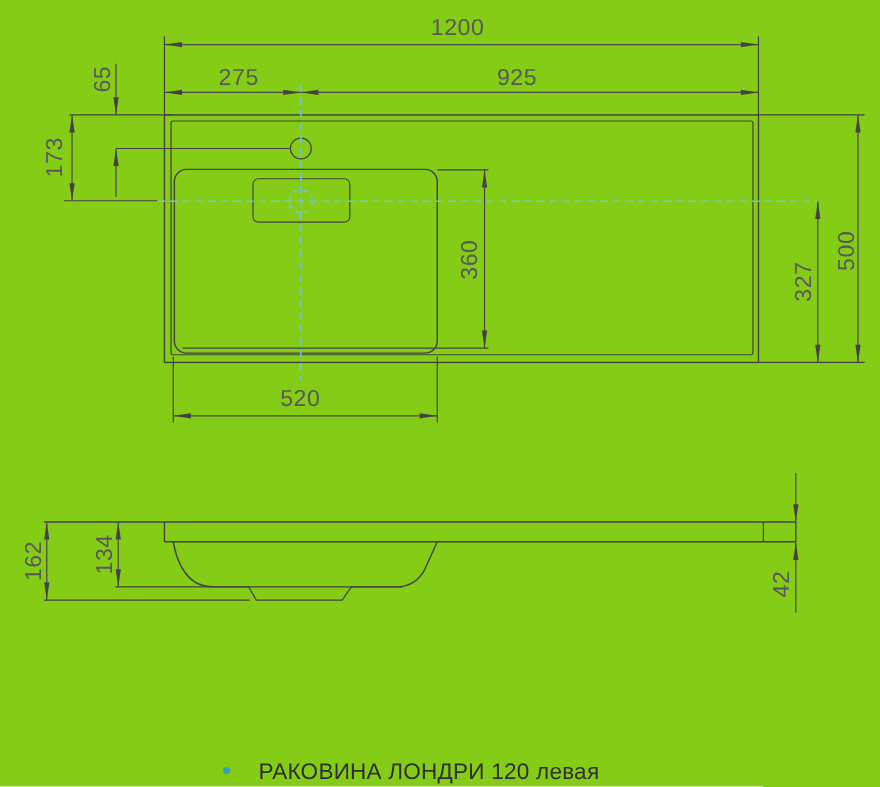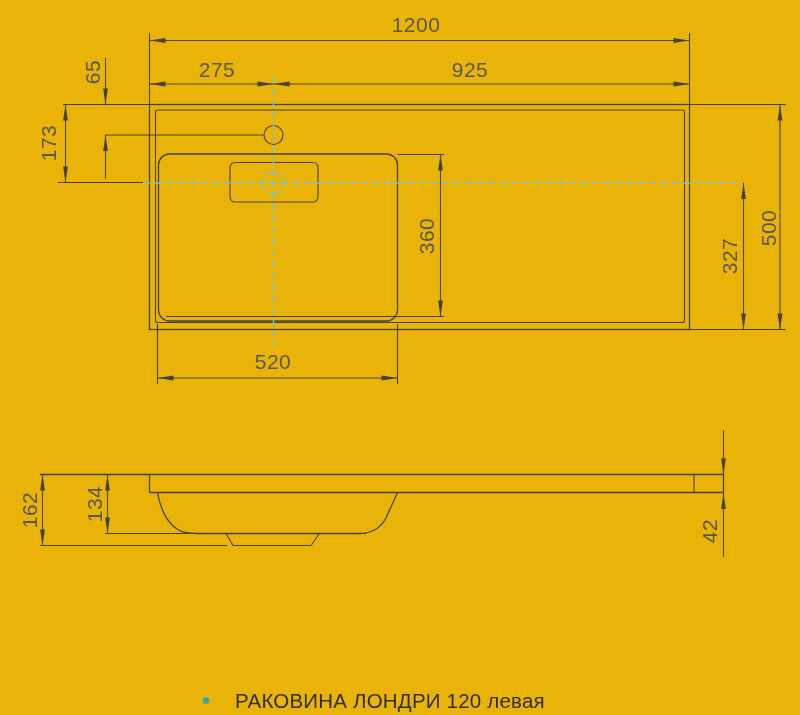--- a/index.html
+++ b/index.html
@@ -1,16 +1,16 @@
 <!DOCTYPE html>
 <html><head>
 <meta charset="utf-8">
 <style>
   html,body{margin:0;padding:0;background:#ffffff;}
-  .page{position:relative;width:800px;height:715px;background:#eab308;overflow:hidden;
+  .page{position:relative;width:800px;height:715px;background:#84cc16;overflow:hidden;
         font-family:"Liberation Sans",sans-serif;}
   svg{display:block;}
   .ln{stroke:#434343;stroke-width:1.3;fill:none;stroke-linecap:butt;}
   .thin{stroke:#434343;stroke-width:1.1;fill:none;}
   .dim{stroke:#4a4a4a;stroke-width:1.1;fill:none;}
   .cl{stroke:#6fc6de;stroke-width:1.4;fill:none;stroke-dasharray:7 4.5;}
   .clc{stroke:#6fc6de;stroke-width:1.4;fill:none;stroke-dasharray:4.5 4;}
   text{font-family:"Liberation Sans",sans-serif;font-size:21px;fill:#585858;letter-spacing:0.5px;}
   text.cap{font-size:20.5px;fill:#2f2f2f;letter-spacing:0.2px;}
 </style>

